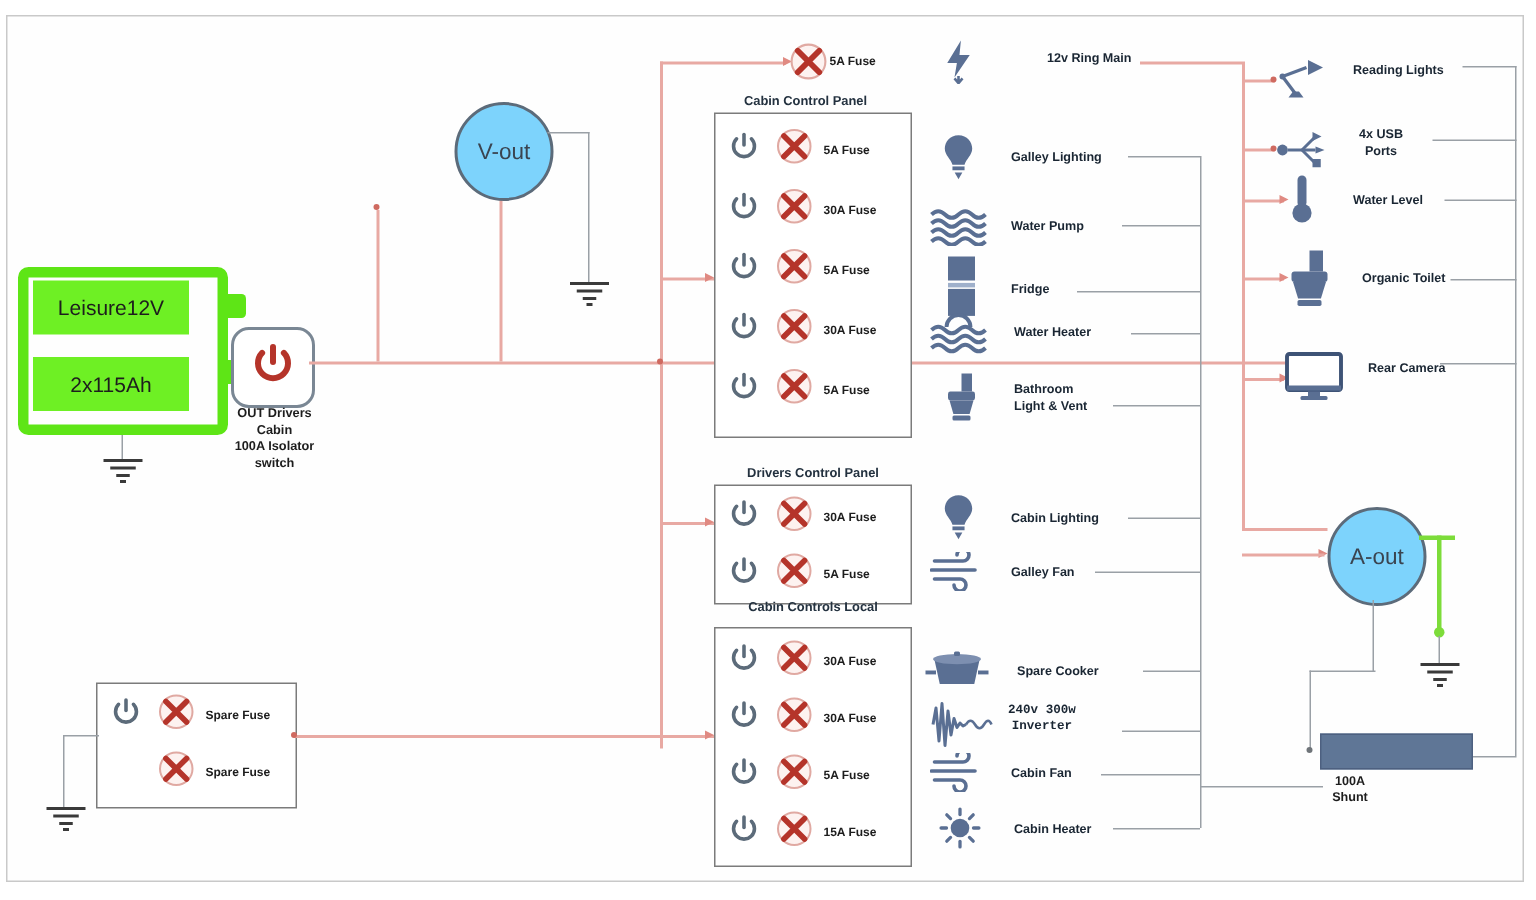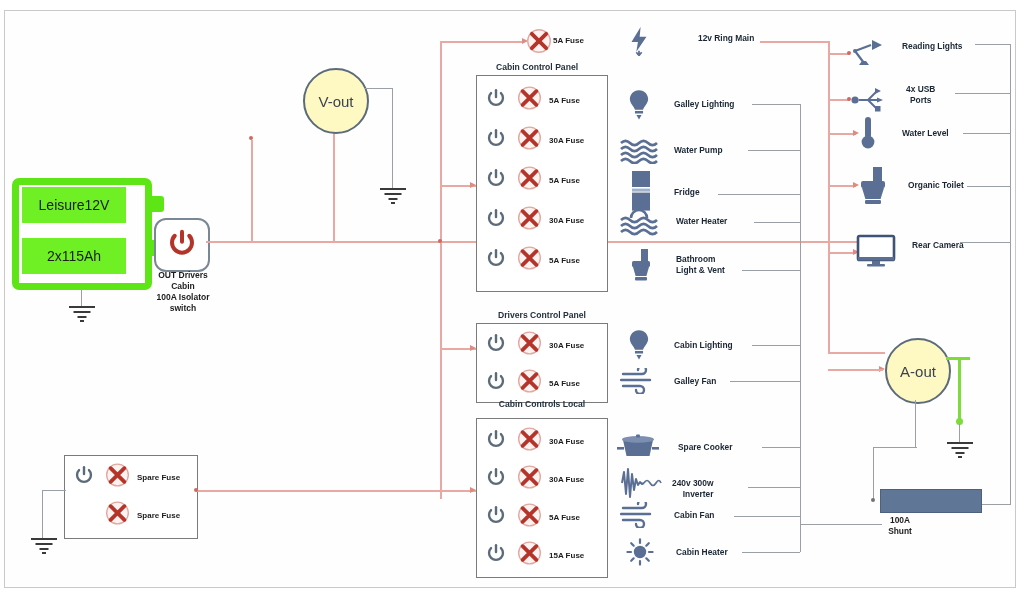--- a/index.html
+++ b/index.html
@@ -65,21 +65,21 @@
   }
   .pwr-glyph{position:absolute;left:50%;top:50%;transform:translate(-50%,-50%);}
   .iso-label{
     position:absolute;left:138px;top:270px;width:90px;text-align:center;
     font-size:8.5px;font-weight:bold;color:#1d1d1d;line-height:11px;
     font-family:"Liberation Sans",sans-serif;
   }
 
   
   .meter{
-    position:absolute;border:2.2px solid #5c6b7a;border-radius:50%;background:#fef9c3;
+    position:absolute;border:2.2px solid #5c6b7a;border-radius:50%;background:#7dd3fc;
     display:flex;align-items:center;justify-content:center;
     font-size:15px;color:#3a4450;font-family:"Liberation Sans",sans-serif;
   }
   #vout{left:303px;top:68px;width:62px;height:62px;}
   #aout{left:885px;top:338px;width:62px;height:62px;}
 
   .relay-label{
     position:absolute;left:196px;top:120px;width:112px;text-align:center;
     font-size:8.2px;font-weight:bold;color:#1d1d1d;line-height:11px;
   }
@@ -535,21 +535,21 @@
   </div>
   <div class="g gh" style="left:762px;top:447px;width:38px;"></div>
 
   <div class="dev" style="left:616px;top:466px;">
     <span class="dev-ico">
       <svg width="46" height="34" viewBox="0 0 46 34">
         <path d="M6 17 L8 6 L10 28 L12 3 L14 31 L16 8 L18 24 L20 13 L22 19 L24 16 L26 18 L28 17" stroke="#5a6f93" stroke-width="2" fill="none" stroke-linejoin="round"></path>
         <path d="M28 17 Q31 12 34 17 T40 17 T45 17" stroke="#5a6f93" stroke-width="1.7" fill="none"></path>
       </svg>
     </span>
-    <span class="dev-lab" style="left:56px;top:12px;text-align:right;">
+    <span class="dev-lab" style="left:56px;top:2px;text-align:center;font-family:Liberation Mono, monospace;">
       <span>240v 300w</span><br>
       <span>Inverter</span>
     </span>
   </div>
   <div class="g gh" style="left:748px;top:487px;width:52px;"></div>
 
   <div class="dev" style="left:620px;top:502px;">
     <span class="dev-ico">
       <svg width="38" height="26" viewBox="0 0 38 26">
         <path d="M3 6 H22 A4 4 0 1 0 18 2" stroke="#5a6f93" stroke-width="2.4" fill="none" stroke-linecap="round"></path>

